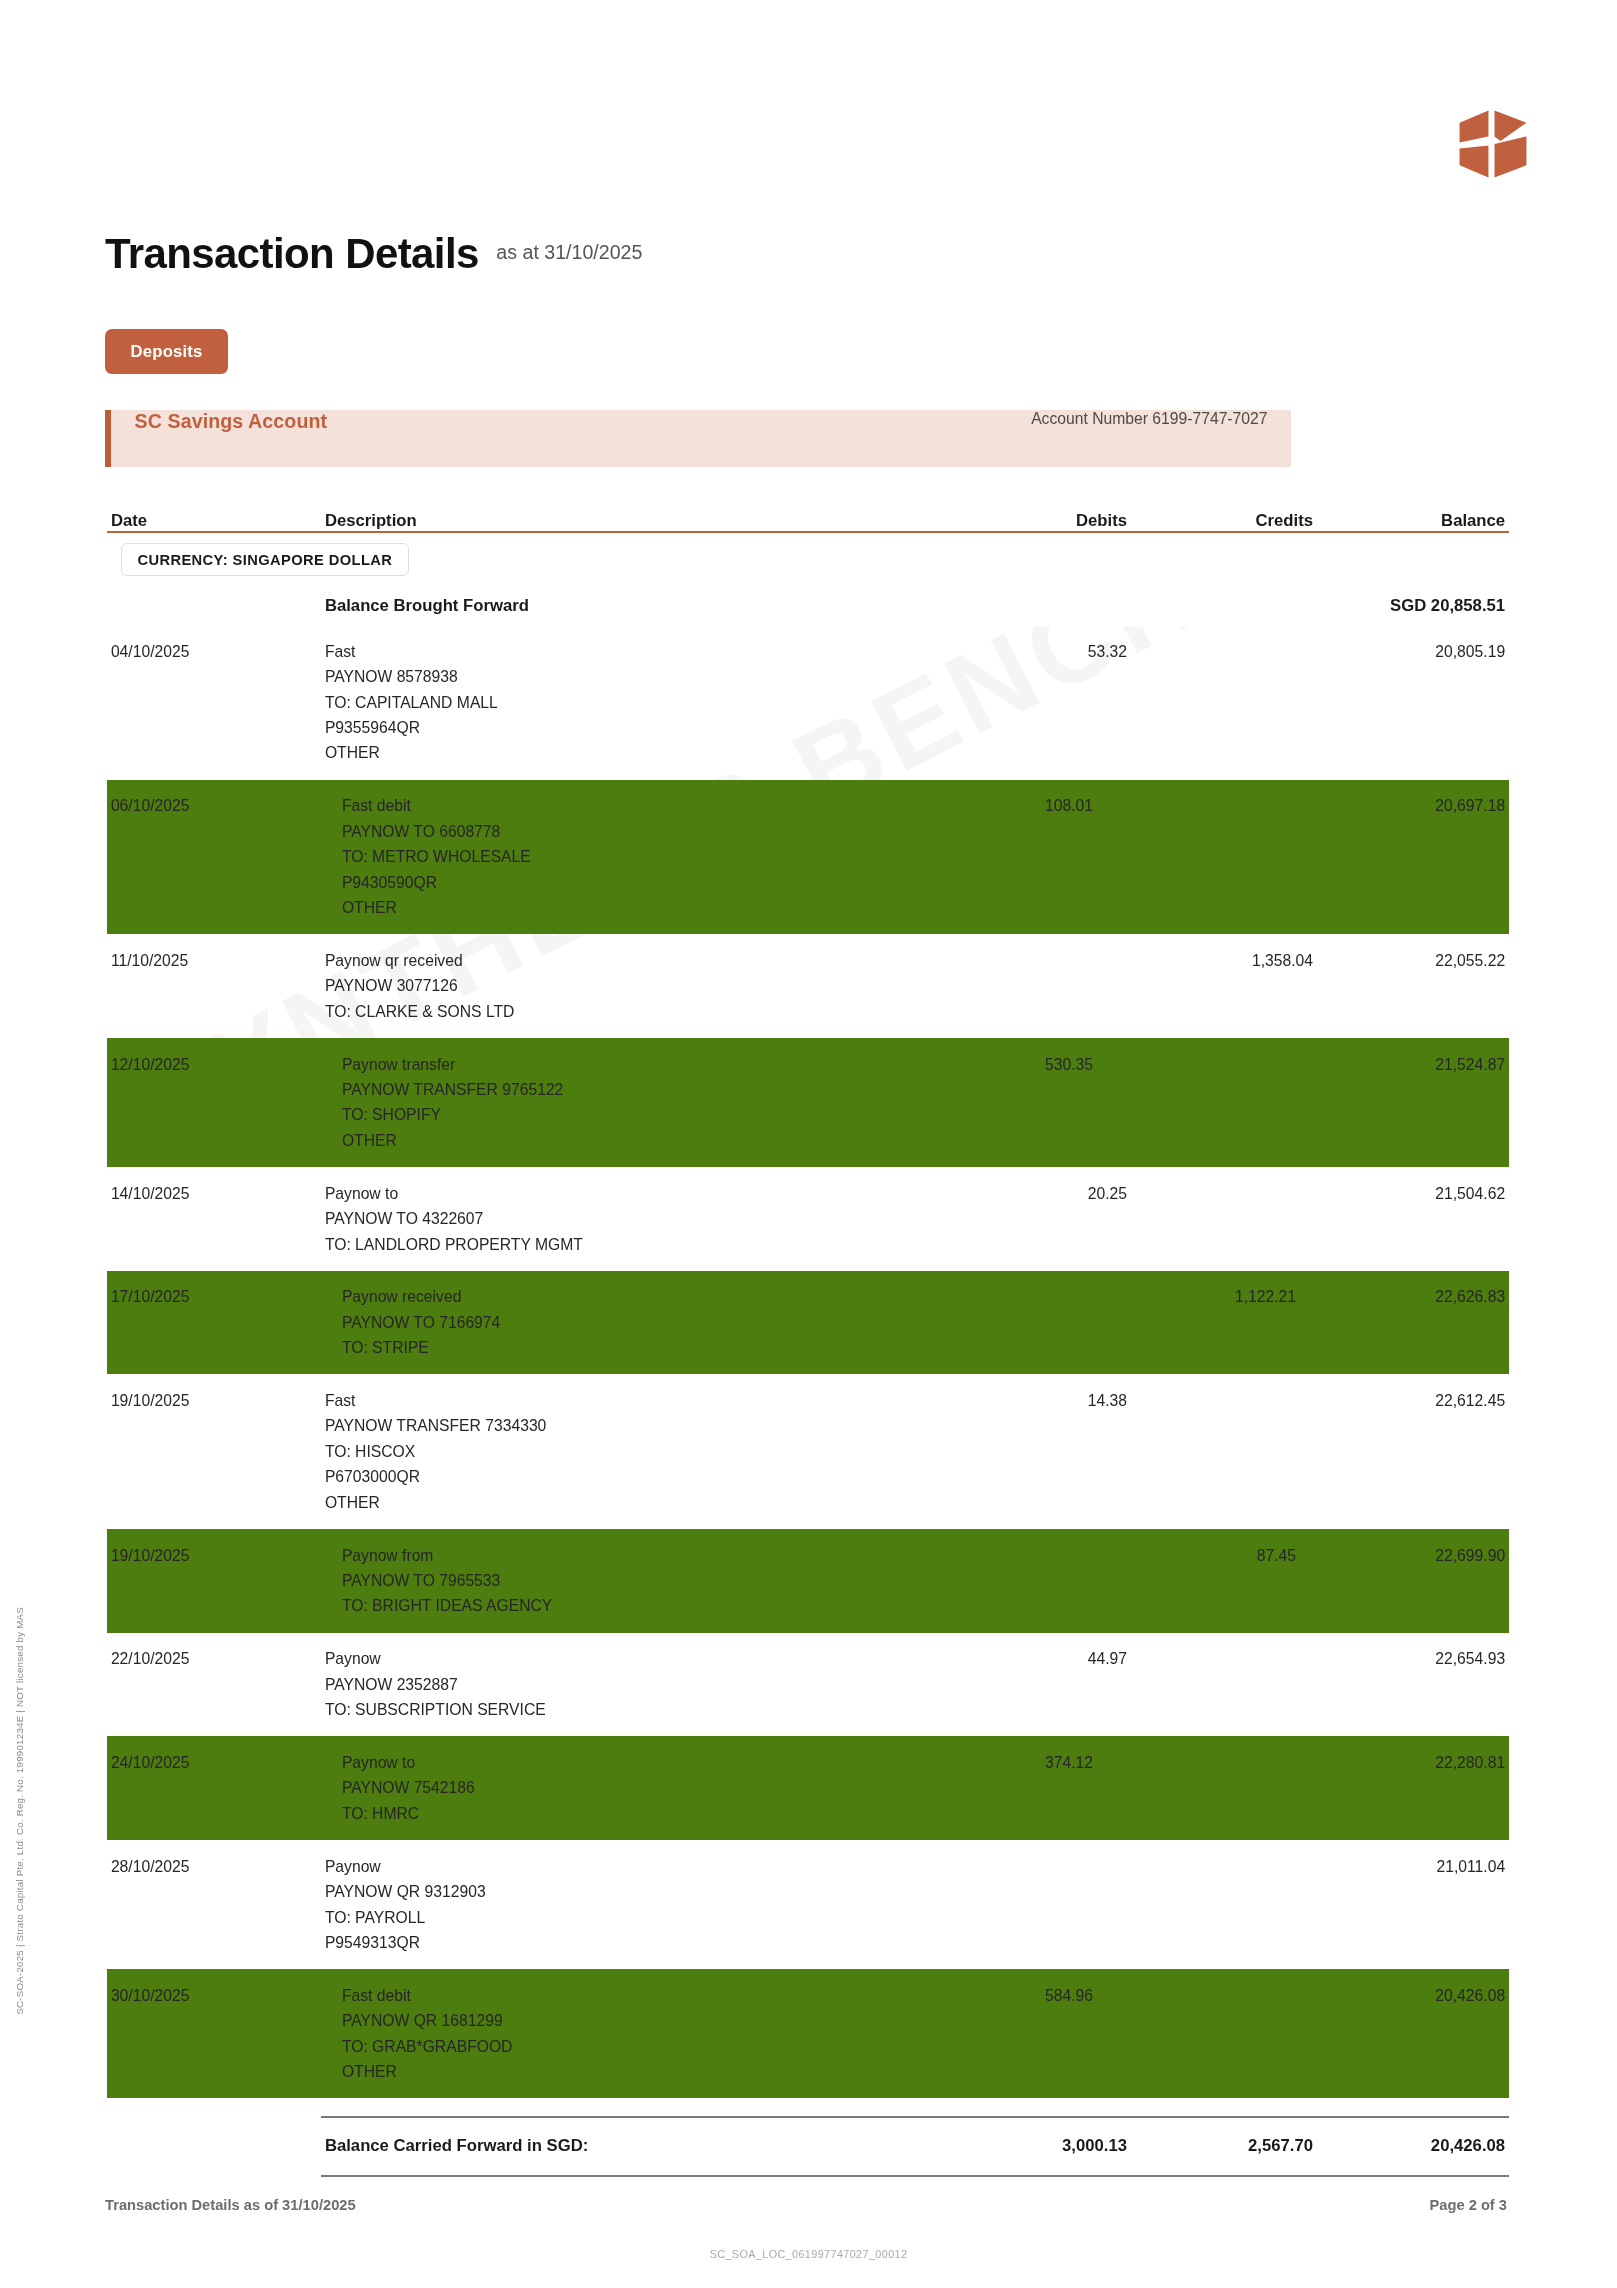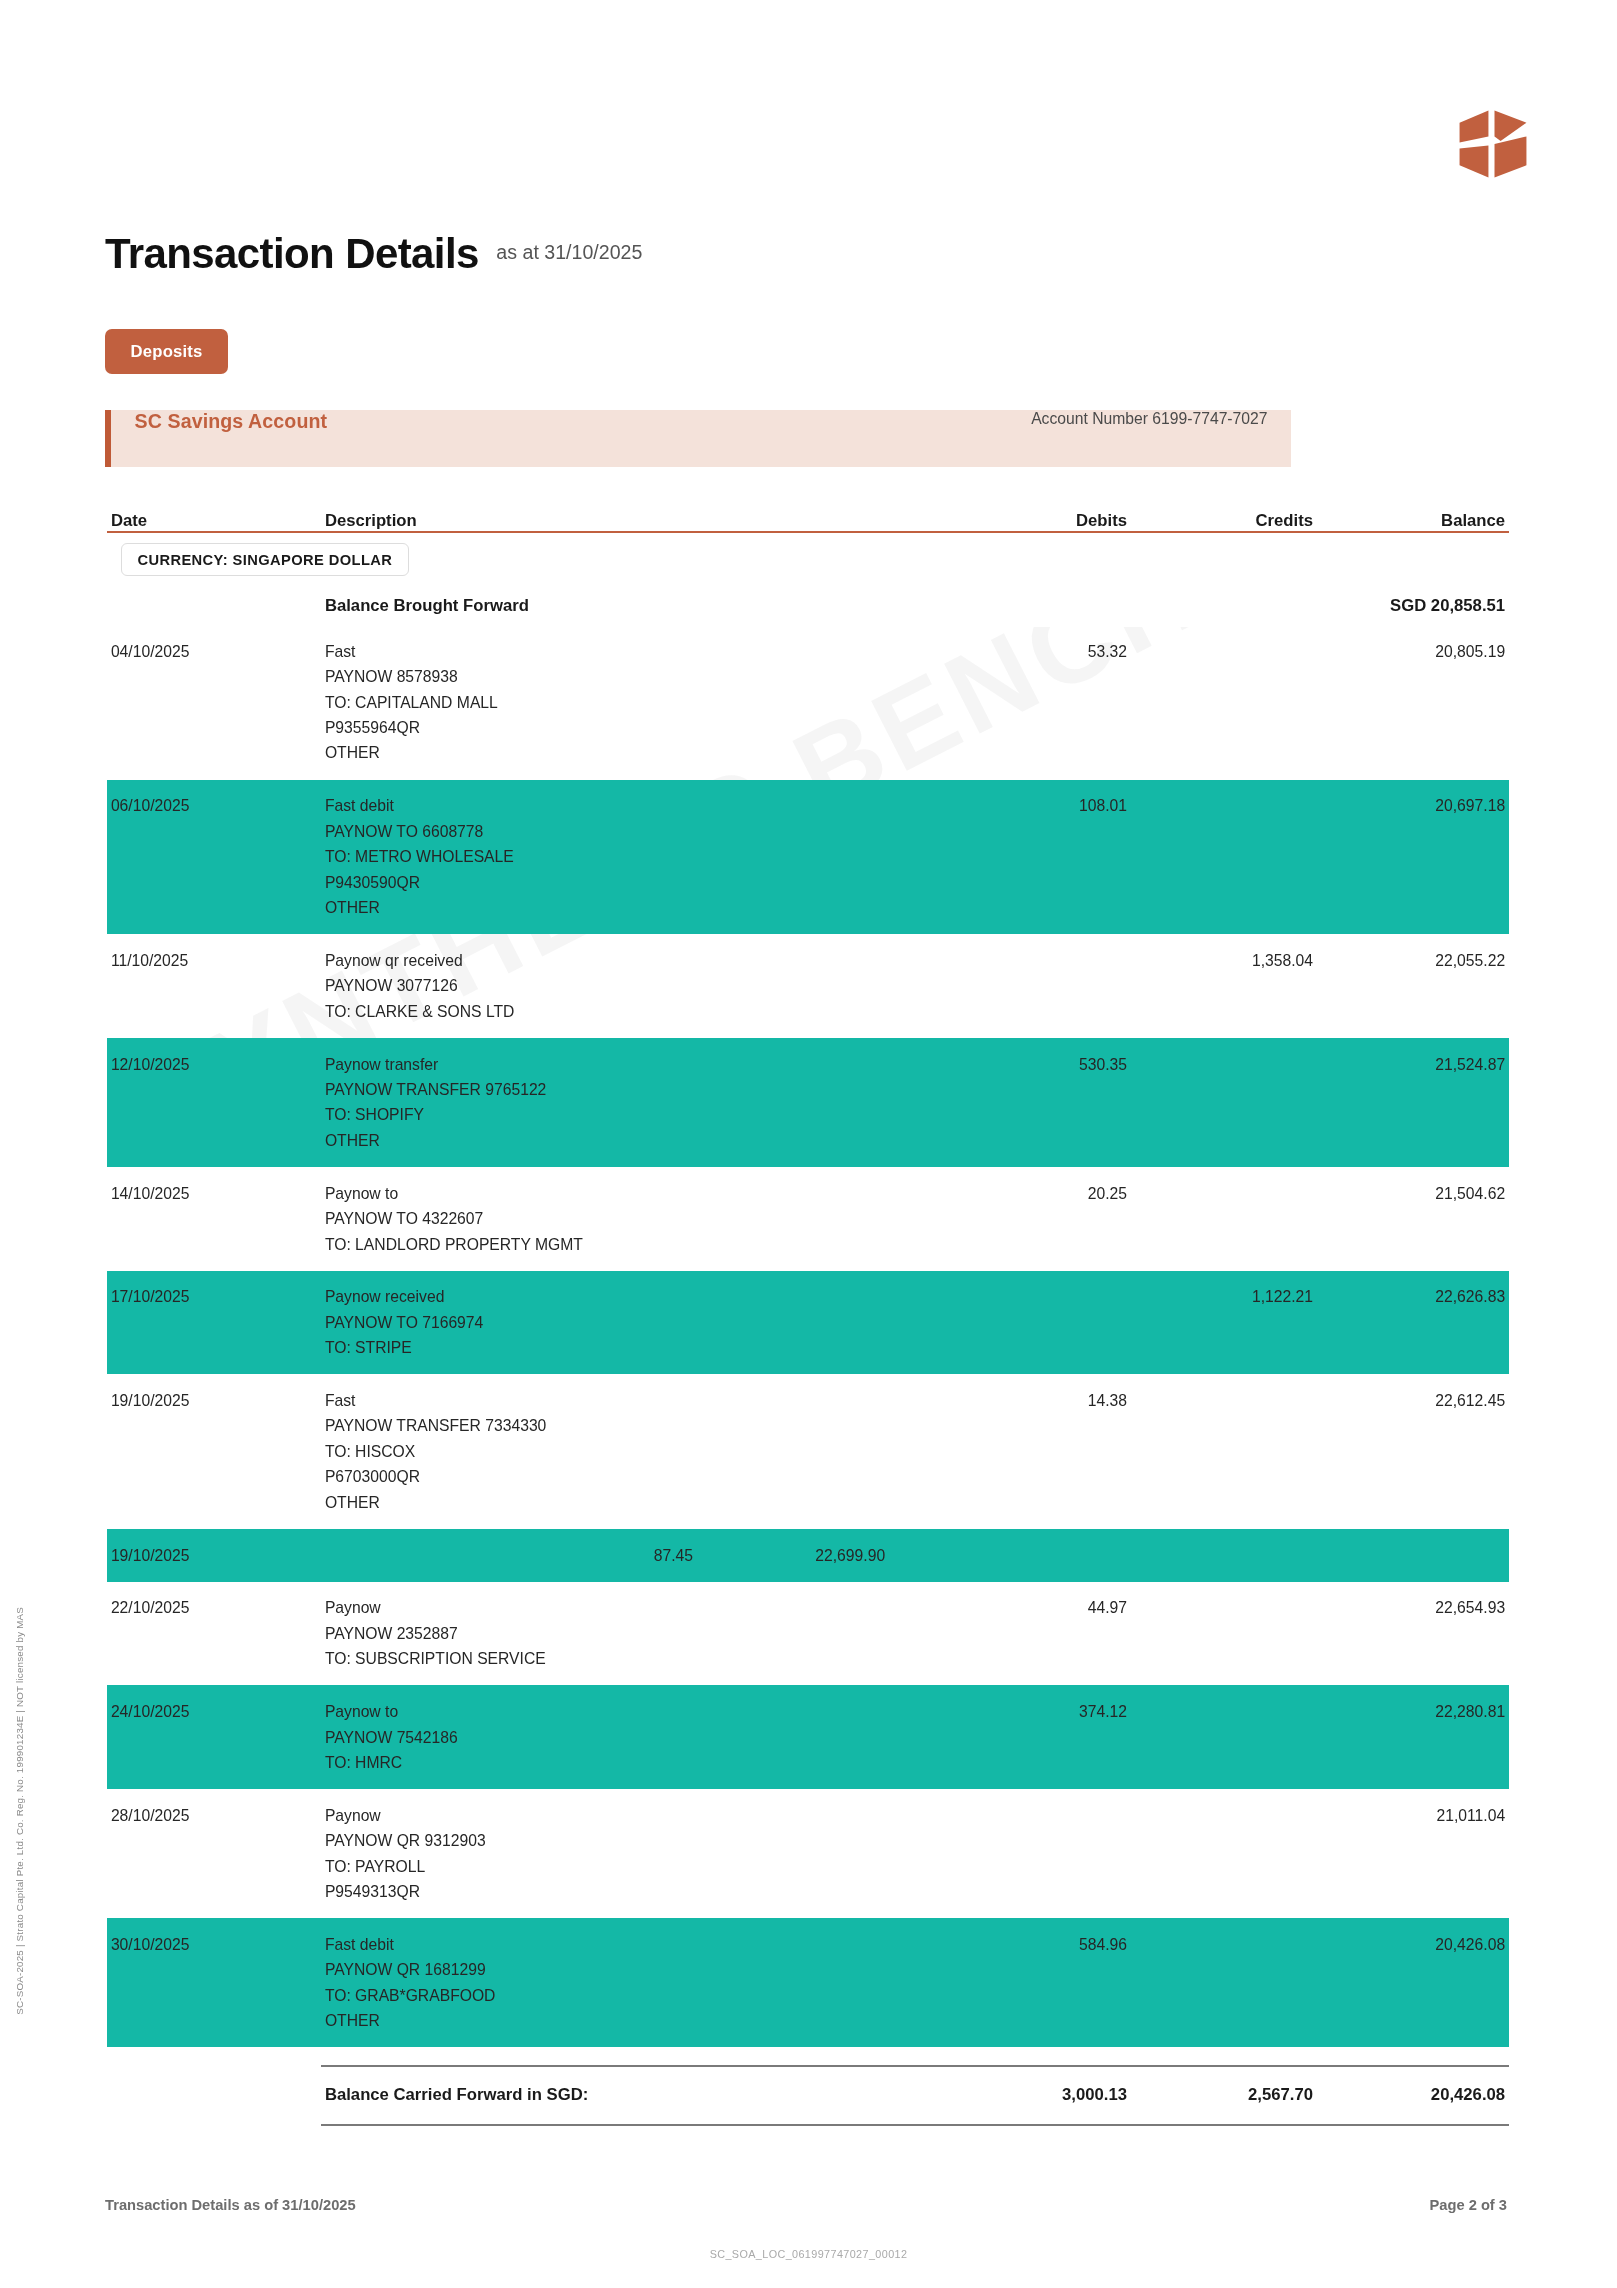--- a/index.html
+++ b/index.html
@@ -165,21 +165,21 @@
     font-size: 16.7px;
     font-weight: bold;
   }
 
   .trow {
     display: flex;
     font-size: 15.7px;
     padding: 13.7px 0 13.7px 0;
     line-height: 1.62;
   }
-  .trow.alt { background: #14b8a6; }
+  .trow.alt { background: #4d7c0f; gap: 17px; }
   .trow .c-date { color: #262626; }
   .trow .c-desc { color: #262626; white-space: pre-line; }
   .trow .c-debit,
   .trow .c-credit,
   .trow .c-bal { color: #262626; }
 
   .totals {
     display: flex;
     align-items: center;
     height: 57px;
@@ -347,20 +347,23 @@
 PAYNOW TRANSFER 7334330
 TO: HISCOX
 P6703000QR
 OTHER</div>
             <div class="c-debit">14.38</div>
             <div class="c-credit"></div>
             <div class="c-bal">22,612.45</div>
           </div>
           <div class="trow alt">
             <div class="c-date">19/10/2025</div>
+            <div class="c-desc">Paynow from
+PAYNOW TO 7965533
+TO: BRIGHT IDEAS AGENCY</div>
             <div class="c-debit"></div>
             <div class="c-credit">87.45</div>
             <div class="c-bal">22,699.90</div>
           </div>
           <div class="trow">
             <div class="c-date">22/10/2025</div>
             <div class="c-desc">Paynow
 PAYNOW 2352887
 TO: SUBSCRIPTION SERVICE</div>
             <div class="c-debit">44.97</div>

